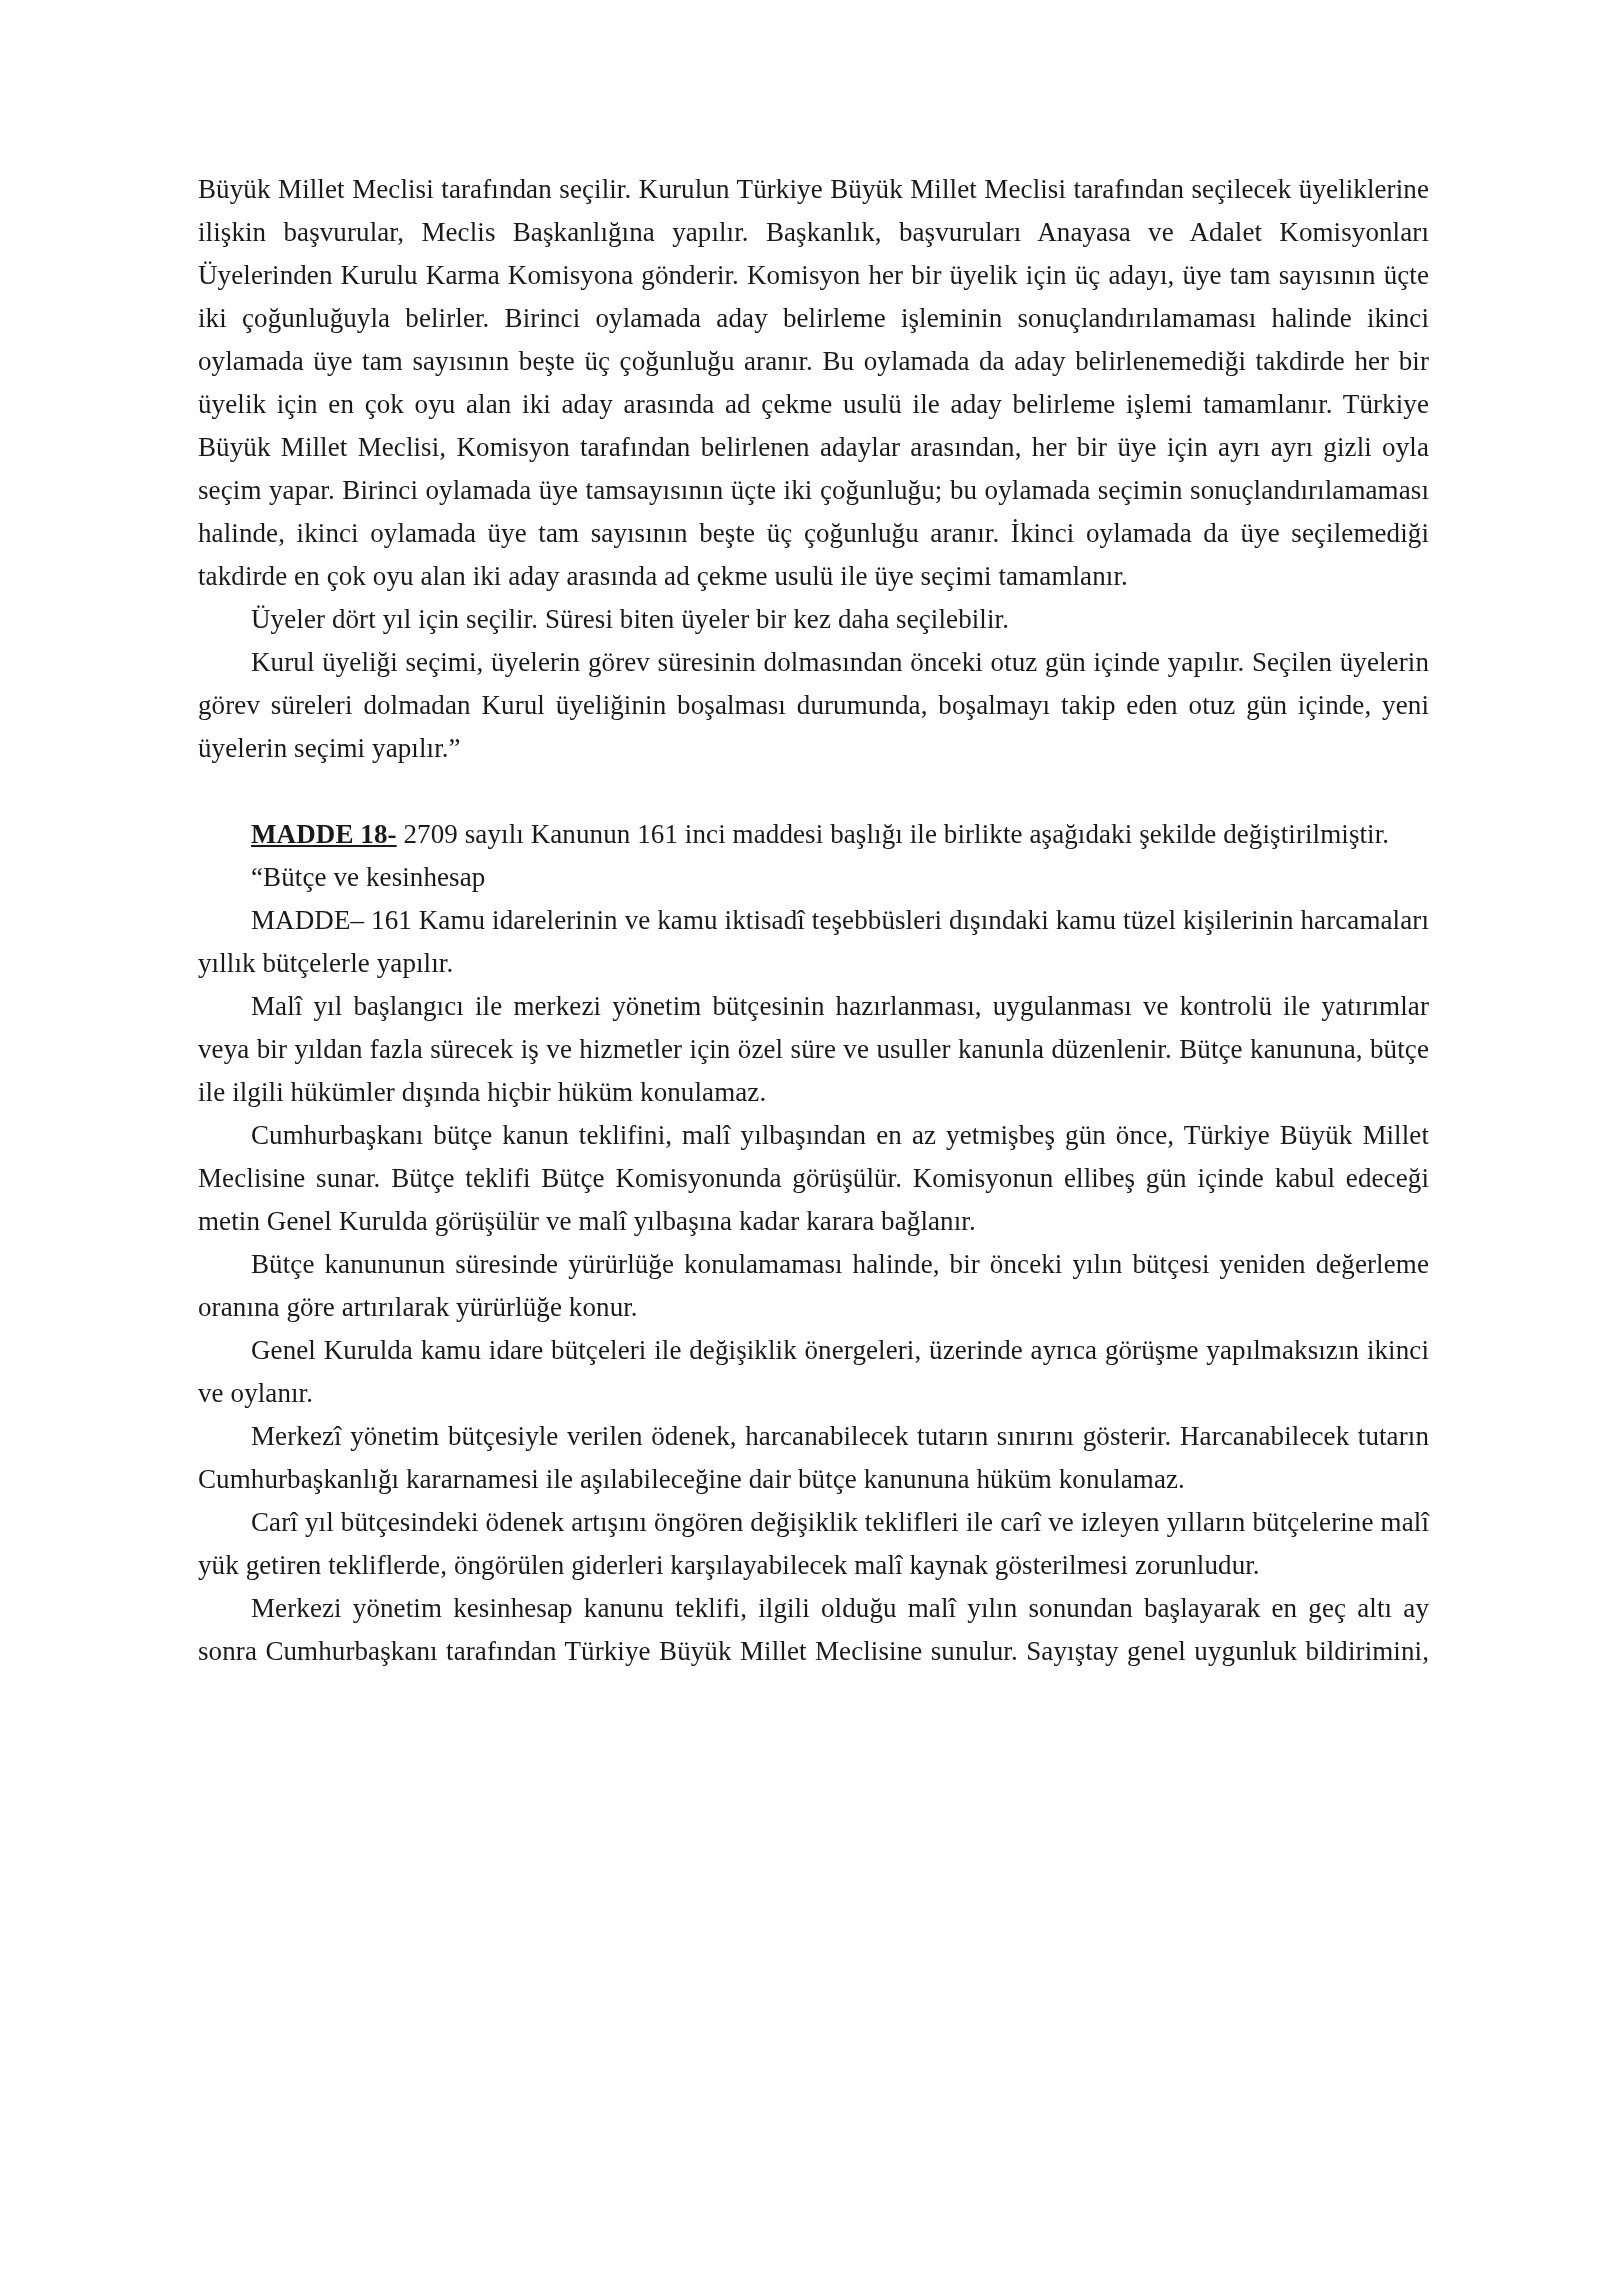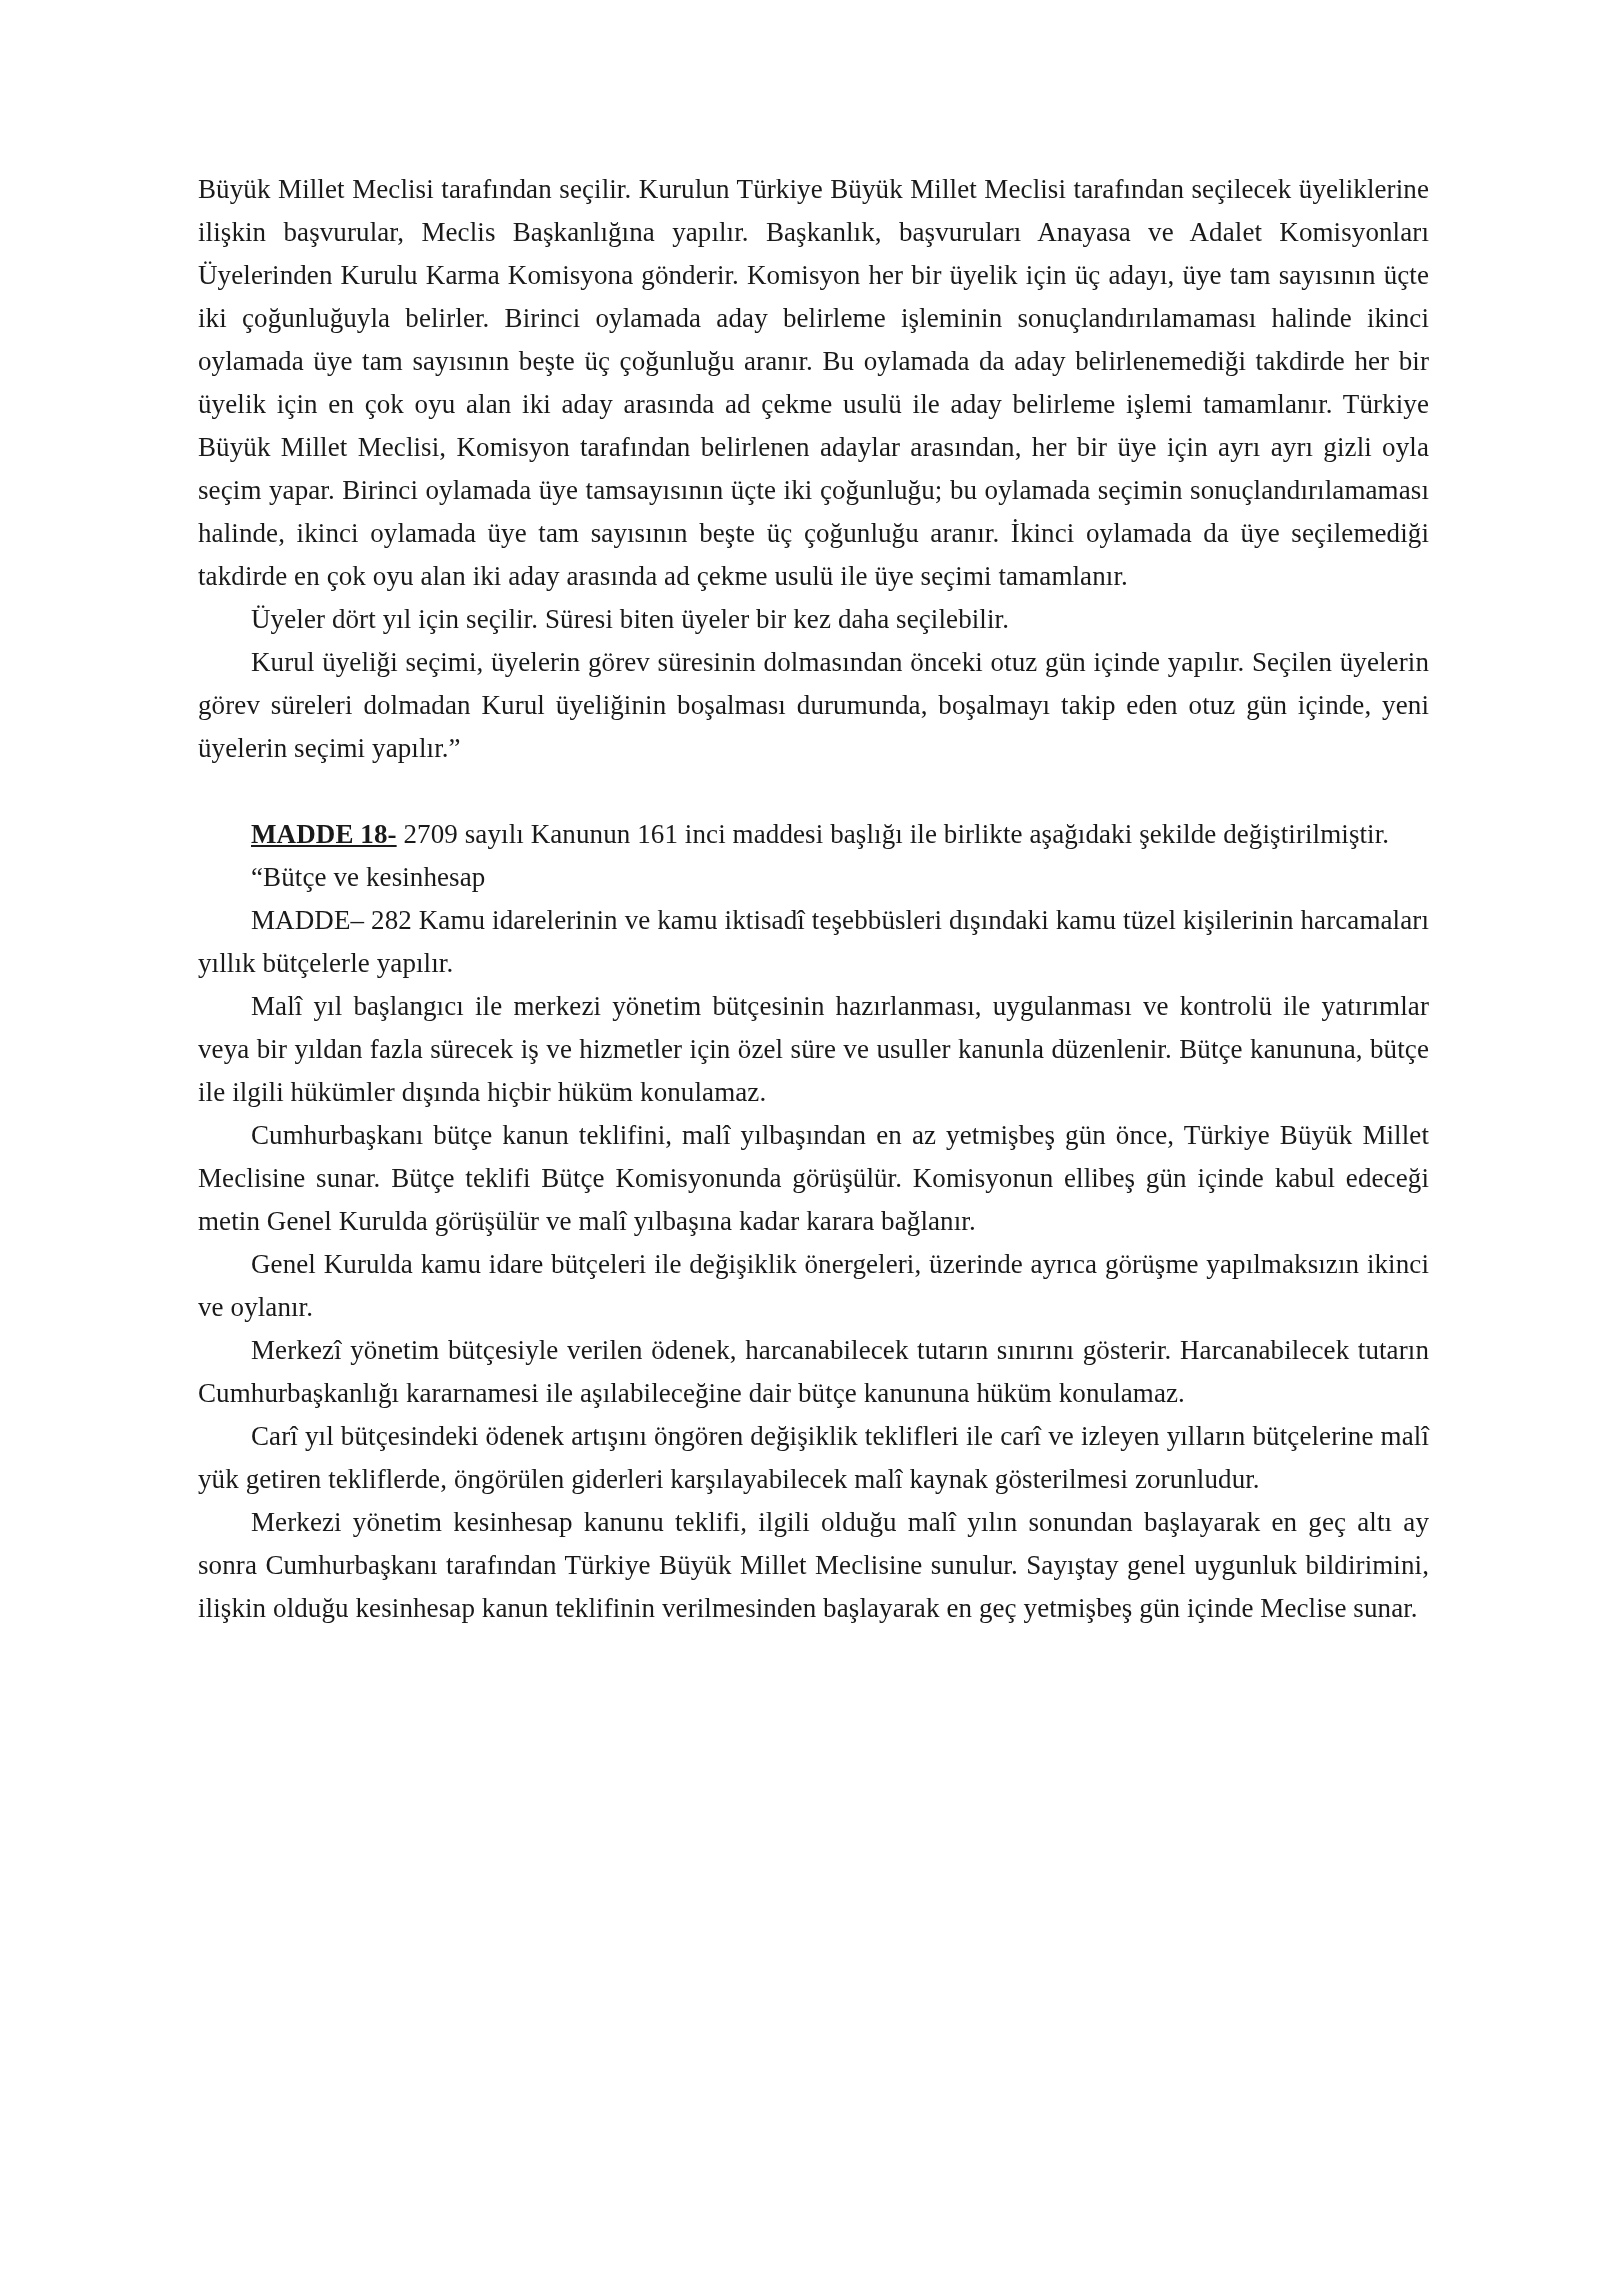--- a/index.html
+++ b/index.html
@@ -91,26 +91,27 @@
     <p class="para indent no-stretch">Üyeler dört yıl için seçilir. Süresi biten üyeler bir kez daha seçilebilir.</p>
 
     <p class="para indent no-stretch">Kurul üyeliği seçimi, üyelerin görev süresinin dolmasından önceki otuz gün içinde yapılır. Seçilen üyelerin görev süreleri dolmadan Kurul üyeliğinin boşalması durumunda, boşalmayı takip eden otuz gün içinde, yeni üyelerin seçimi yapılır.”</p>
 
     <div class="spacer-line"></div>
 
     <p class="para indent no-stretch"><span class="bold">MADDE 18-</span><span> 2709 sayılı Kanunun 161 inci maddesi başlığı ile birlikte aşağıdaki şekilde değiştirilmiştir.</span></p>
 
     <p class="para indent no-stretch">“Bütçe ve kesinhesap</p>
 
-    <p class="para indent no-stretch">MADDE– 282 Kamu idarelerinin ve kamu iktisadî teşebbüsleri dışındaki kamu tüzel kişilerinin harcamaları yıllık bütçelerle yapılır.</p>
+    <p class="para indent no-stretch">MADDE– 161 Kamu idarelerinin ve kamu iktisadî teşebbüsleri dışındaki kamu tüzel kişilerinin harcamaları yıllık bütçelerle yapılır.</p>
 
     <p class="para indent no-stretch">Malî yıl başlangıcı ile merkezi yönetim bütçesinin hazırlanması, uygulanması ve kontrolü ile yatırımlar veya bir yıldan fazla sürecek iş ve hizmetler için özel süre ve usuller kanunla düzenlenir. Bütçe kanununa, bütçe ile ilgili hükümler dışında hiçbir hüküm konulamaz.</p>
 
     <p class="para indent no-stretch">Cumhurbaşkanı bütçe kanun teklifini, malî yılbaşından en az yetmişbeş gün önce, Türkiye Büyük Millet Meclisine sunar. Bütçe teklifi Bütçe Komisyonunda görüşülür. Komisyonun ellibeş gün içinde kabul edeceği metin Genel Kurulda görüşülür ve malî yılbaşına kadar karara bağlanır.</p>
 
+    <p class="para indent no-stretch">Bütçe kanununun süresinde yürürlüğe konulamaması halinde, bir önceki yılın bütçesi yeniden değerleme oranına göre artırılarak yürürlüğe konur.</p>
 
 
     <p class="para indent no-stretch">Genel Kurulda kamu idare bütçeleri ile değişiklik önergeleri, üzerinde ayrıca görüşme yapılmaksızın ikinci ve oylanır.</p>
 
     <p class="para indent no-stretch">Merkezî yönetim bütçesiyle verilen ödenek, harcanabilecek tutarın sınırını gösterir. Harcanabilecek tutarın Cumhurbaşkanlığı kararnamesi ile aşılabileceğine dair bütçe kanununa hüküm konulamaz.</p>
 
     <p class="para indent no-stretch">Carî yıl bütçesindeki ödenek artışını öngören değişiklik teklifleri ile carî ve izleyen yılların bütçelerine malî yük getiren tekliflerde, öngörülen giderleri karşılayabilecek malî kaynak gösterilmesi zorunludur.</p>
 
     <p class="para indent no-stretch">Merkezi yönetim kesinhesap kanunu teklifi, ilgili olduğu malî yılın sonundan başlayarak en geç altı ay sonra Cumhurbaşkanı tarafından Türkiye Büyük Millet Meclisine sunulur. Sayıştay genel uygunluk bildirimini, ilişkin olduğu kesinhesap kanun teklifinin verilmesinden başlayarak en geç yetmişbeş gün içinde Meclise sunar.</p>
 

